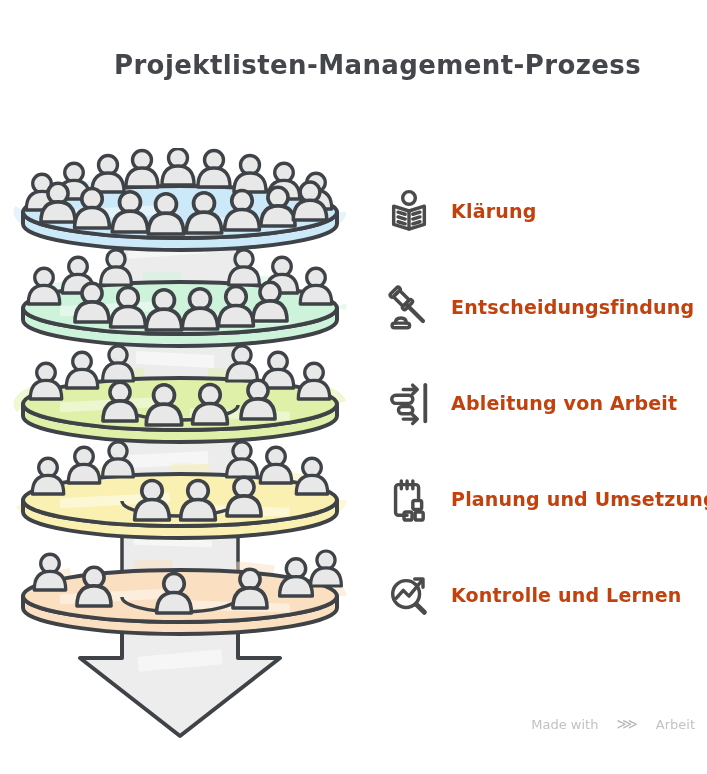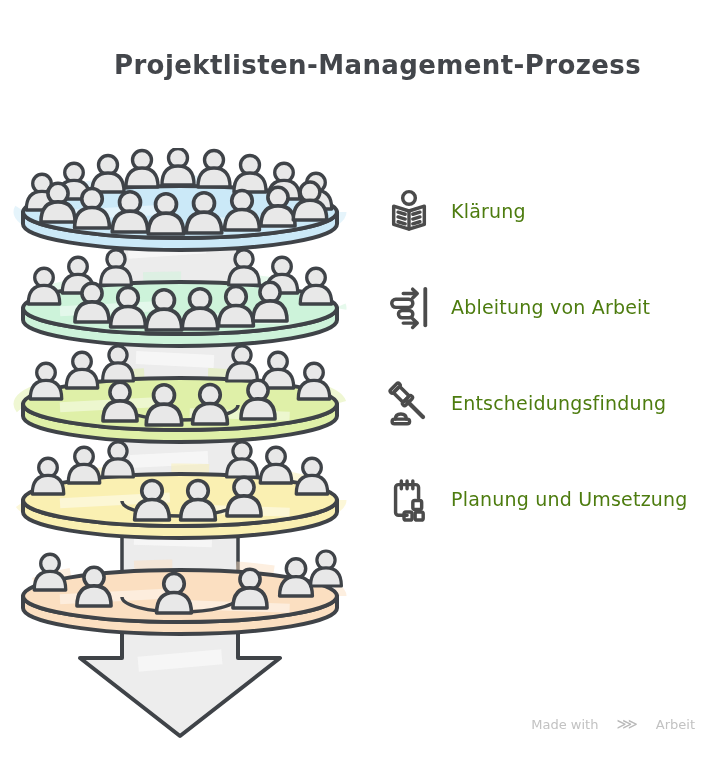--- a/index.html
+++ b/index.html
@@ -9,21 +9,21 @@
   }
   .title{
     position:absolute;top:50px;left:0;width:100%;margin:0;text-align:center;
     transform:translateX(24px);
     font-size:26px;font-weight:bold;letter-spacing:.4px;color:#43464b;
   }
   .funnel{position:absolute;left:8px;top:148px;width:352px;height:626px;}
   .steps{position:absolute;left:384px;top:163px;width:316px;}
   .step{height:96px;display:flex;align-items:center;gap:17px;}
   .step .icon{width:50px;height:50px;flex:0 0 50px;display:flex;align-items:center;justify-content:center;}
-  .step .label{font-size:19px;font-weight:400;color:#4d7c0f;letter-spacing:.2px;white-space:nowrap;}
+  .step .label{font-size:19px;font-weight:700;color:#c2410c;letter-spacing:.2px;white-space:nowrap;}
   .footer{
     position:absolute;right:12px;bottom:20px;display:flex;align-items:center;gap:18px;
     color:#c2c2c2;font-size:13px;
   }
   .footer .logo{color:#b9b9b9;font-size:15px;line-height:1;}
   svg.icon-svg{stroke:#4b4b4b;fill:none;stroke-width:1.8;stroke-linecap:round;stroke-linejoin:round;}
 </style>
 </head>
 <body>
 
@@ -322,59 +322,70 @@
           <path d="M6.3,12.6 L10,13.7 M6.3,15.1 L10,16.2 M6.3,17.6 L10,18.7"></path>
           <path d="M17.7,12.6 L14,13.7 M17.7,15.1 L14,16.2 M17.7,17.6 L14,18.7"></path>
         </svg>
       </span>
       <span class="label">Klärung</span>
     </div>
 
     <div class="step">
       <span class="icon">
         <svg class="icon-svg" viewBox="0 0 24 24" width="46" height="46">
-          <path d="M20.5,2.5 V21.5" stroke-width="2"></path>
-          <path d="M9,5 H16.2 M13.9,2.7 L16.3,5 L13.9,7.3"></path>
-          <rect x="3" y="8" width="11" height="4.2" rx="2.1"></rect>
-          <rect x="6.5" y="13.8" width="7.5" height="3.8" rx="1.9"></rect>
-          <path d="M9,20.4 H16.2 M13.9,18.1 L16.3,20.4 L13.9,22.7"></path>
-        </svg>
-      </span>
-      <span class="label">Ableitung von Arbeit</span>
-    </div>
-
-    <div class="step">
-      <span class="icon">
-        <svg class="icon-svg" viewBox="0 0 24 24" width="46" height="46">
           <g transform="rotate(45 8 7.5)">
             <rect x="4.4" y="5.2" width="7.2" height="4.6" rx="1"></rect>
             <rect x="2.4" y="4.3" width="2.1" height="6.4" rx="1"></rect>
             <rect x="11.5" y="4.3" width="2.1" height="6.4" rx="1"></rect>
           </g>
           <path d="M10.8,10.8 L19.3,19.3" stroke-width="2.2"></path>
           <path d="M4.9,20.4 q0,-2.7 2.85,-2.7 q2.85,0 2.85,2.7"></path>
           <rect x="3.2" y="20.4" width="9.1" height="2.4" rx="1.2"></rect>
         </svg>
       </span>
       <span class="label">Entscheidungsfindung</span>
     </div>
 
     <div class="step">
       <span class="icon">
         <svg class="icon-svg" viewBox="0 0 24 24" width="46" height="46">
+          <path d="M20.5,2.5 V21.5" stroke-width="2"></path>
+          <path d="M9,5 H16.2 M13.9,2.7 L16.3,5 L13.9,7.3"></path>
+          <rect x="3" y="8" width="11" height="4.2" rx="2.1"></rect>
+          <rect x="6.5" y="13.8" width="7.5" height="3.8" rx="1.9"></rect>
+          <path d="M9,20.4 H16.2 M13.9,18.1 L16.3,20.4 L13.9,22.7"></path>
+        </svg>
+      </span>
+      <span class="label">Ableitung von Arbeit</span>
+    </div>
+
+    <div class="step">
+      <span class="icon">
+        <svg class="icon-svg" viewBox="0 0 24 24" width="46" height="46">
           <path d="M17,11.5 V6 a1.5,1.5 0 0 0 -1.5,-1.5 H6.5 A1.5,1.5 0 0 0 5,6 V19 a1.5,1.5 0 0 0 1.5,1.5 H11"></path>
           <path d="M8,2.6 V6.6 M11,2.6 V6.6 M14,2.6 V6.6"></path>
           <rect x="14" y="12.8" width="4.6" height="4.6" rx="1"></rect>
           <rect x="9.4" y="18.8" width="4.2" height="4.2" rx="1"></rect>
           <rect x="15.2" y="18.8" width="4.2" height="4.2" rx="1"></rect>
         </svg>
       </span>
       <span class="label">Planung und Umsetzung</span>
     </div>
 
+    <div class="step">
+      <span class="icon">
+        <svg class="icon-svg" viewBox="0 0 24 24" width="46" height="46">
+          <circle cx="10.5" cy="11.5" r="7"></circle>
+          <path d="M15.9,16.9 L20,21" stroke-width="2.6"></path>
+          <path d="M5.4,13.6 L9,9.6 L12,12.6 L18.6,4.6"></path>
+          <path d="M15,3.7 H19.3 V8"></path>
+        </svg>
+      </span>
+      <span class="label">Kontrolle und Lernen</span>
+    </div>
 
   </div>
 
   <div class="footer">
     <span>Made with</span>
     <span class="logo">⋙</span>
     <span>Arbeit</span>
   </div>
 
 </div>

